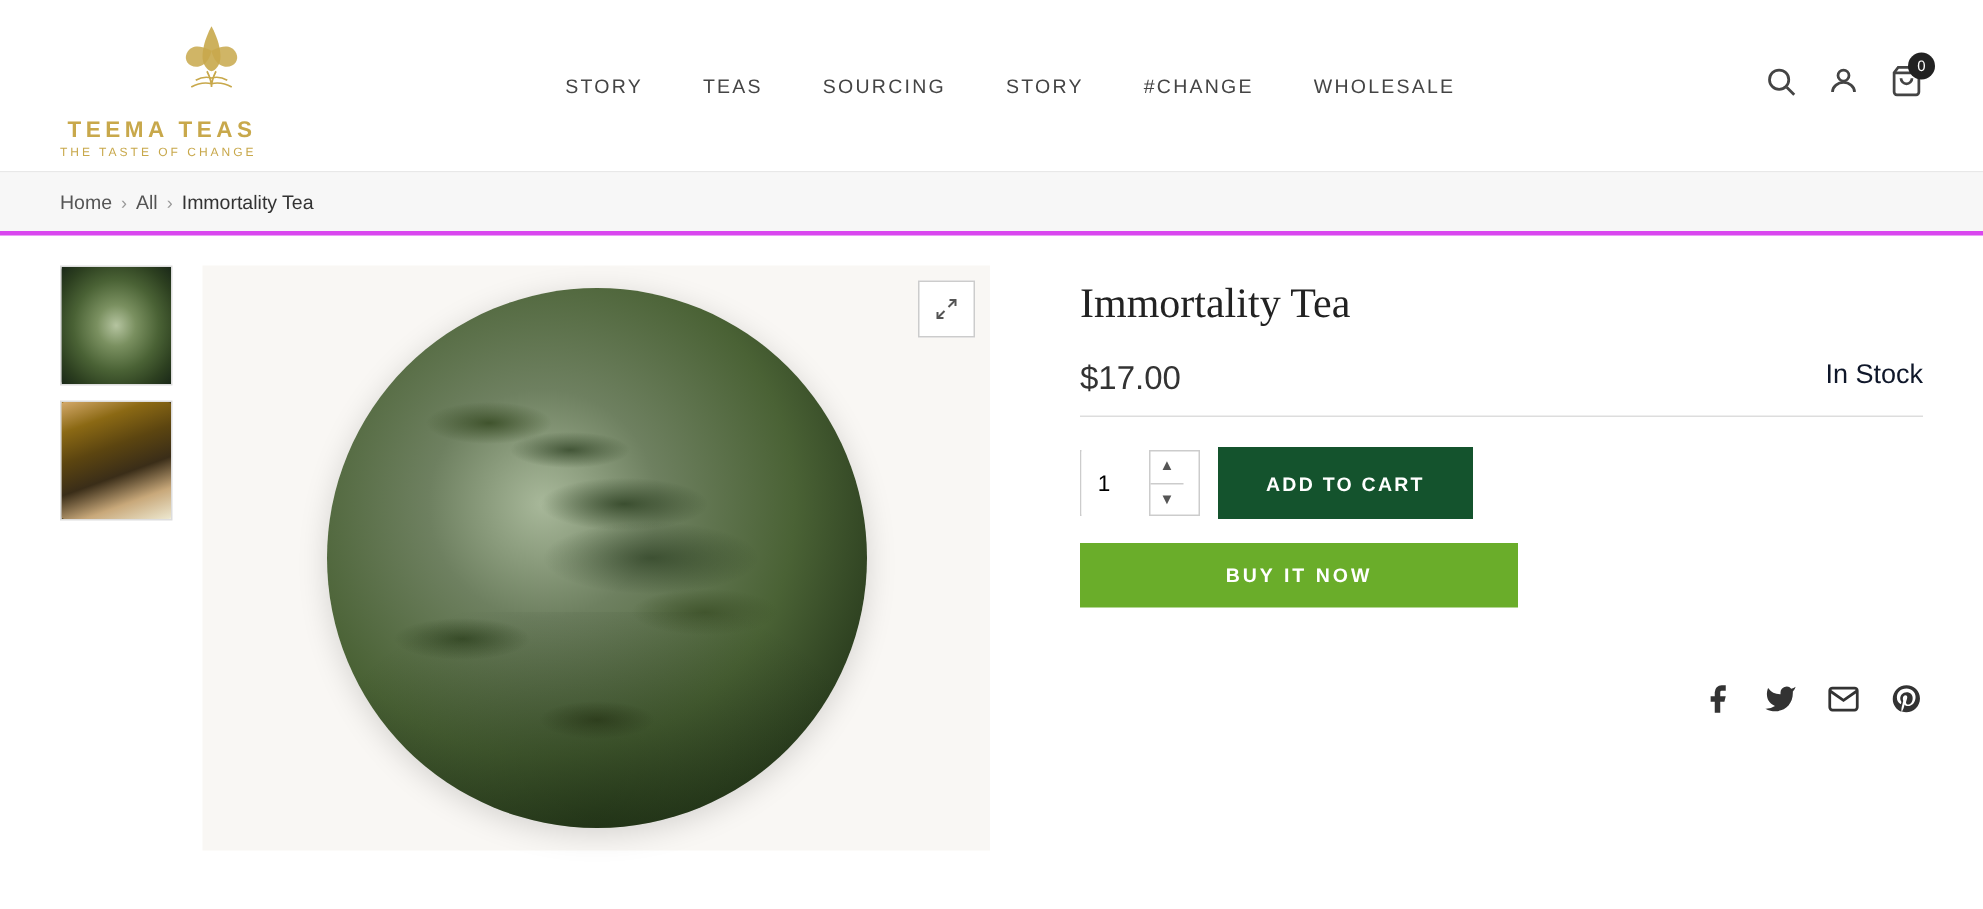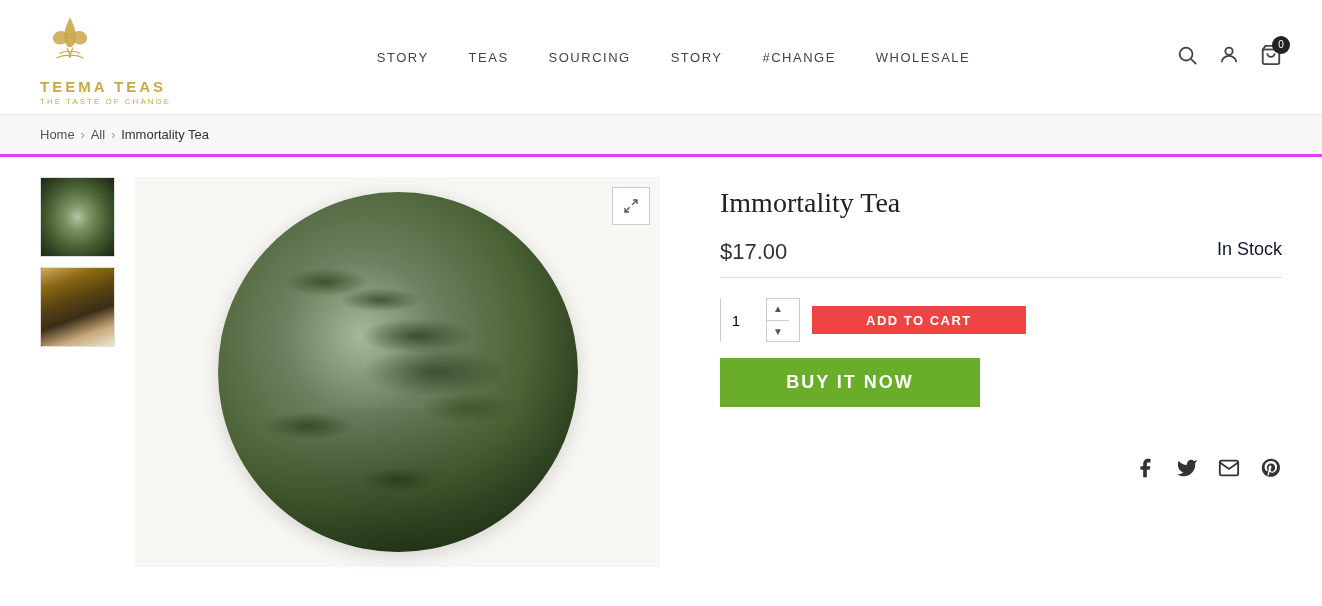--- a/index.html
+++ b/index.html
@@ -10,21 +10,21 @@
       display: flex;
       align-items: center;
       justify-content: space-between;
       padding: 10px 40px;
       border-bottom: 1px solid #e8e8e8;
       height: 115px;
     }
     .logo-area {
       display: flex;
       flex-direction: column;
-      align-items: flex-start;
+      align-items: flex-end;
     }
     .logo-text {
       color: #c8a84b;
       font-size: 15px;
       font-weight: bold;
       letter-spacing: 3px;
       font-family: sans-serif;
       margin-top: 4px;
     }
     .logo-tagline {
@@ -260,39 +260,39 @@
       align-items: center;
       justify-content: center;
       font-size: 10px;
       color: #555;
       padding: 0 6px;
     }
     .qty-arrow:first-child {
       border-bottom: 1px solid #ccc;
     }
     .add-to-cart-btn {
-      background: #ef4444;
+      background: #14532d;
       color: #fff;
       border: none;
-      padding: 0 54px;
-      height: 28px;
+      padding: 0 32px;
+      height: 48px;
       font-size: 13px;
       letter-spacing: 1.5px;
       font-family: sans-serif;
       cursor: pointer;
       font-weight: 600;
     }
     .buy-now-btn {
       display: block;
-      width: 260px;
+      width: 292px;
       background: #6aad2a;
       color: #fff;
       border: none;
       padding: 14px 0;
-      font-size: 18px;
+      font-size: 13px;
       letter-spacing: 2px;
       font-family: sans-serif;
       cursor: pointer;
       font-weight: 600;
       text-align: center;
       margin-bottom: 30px;
     }
 
     .social-share {
       display: flex;

